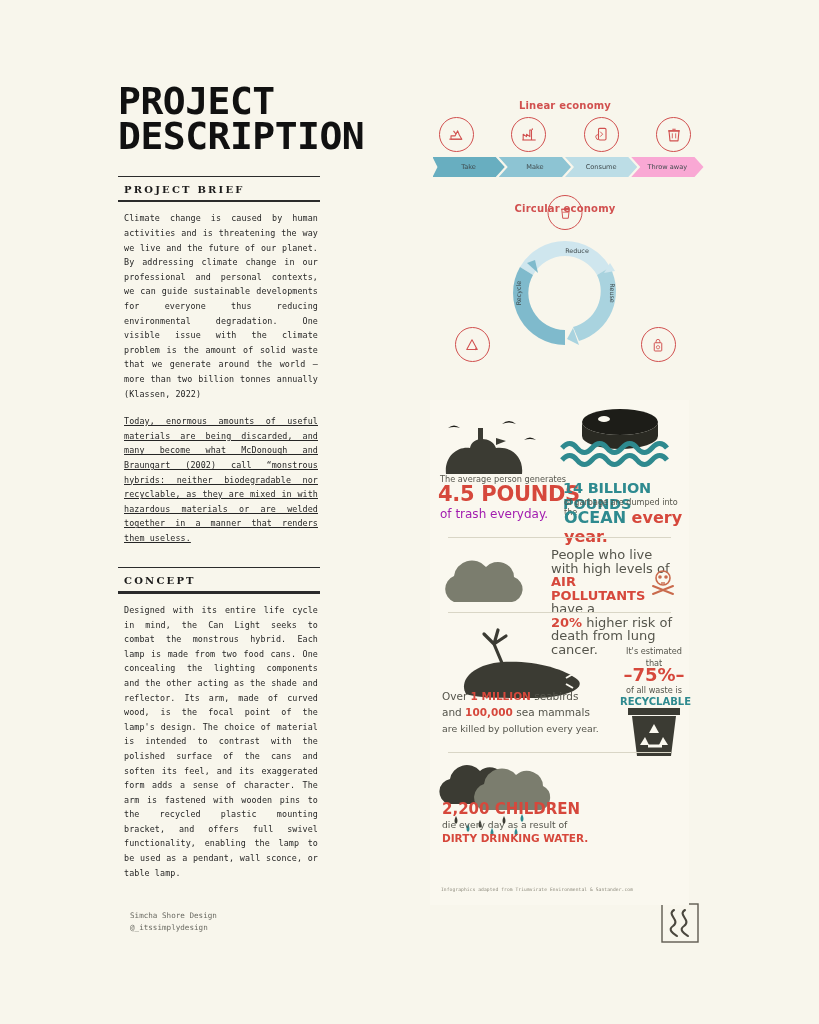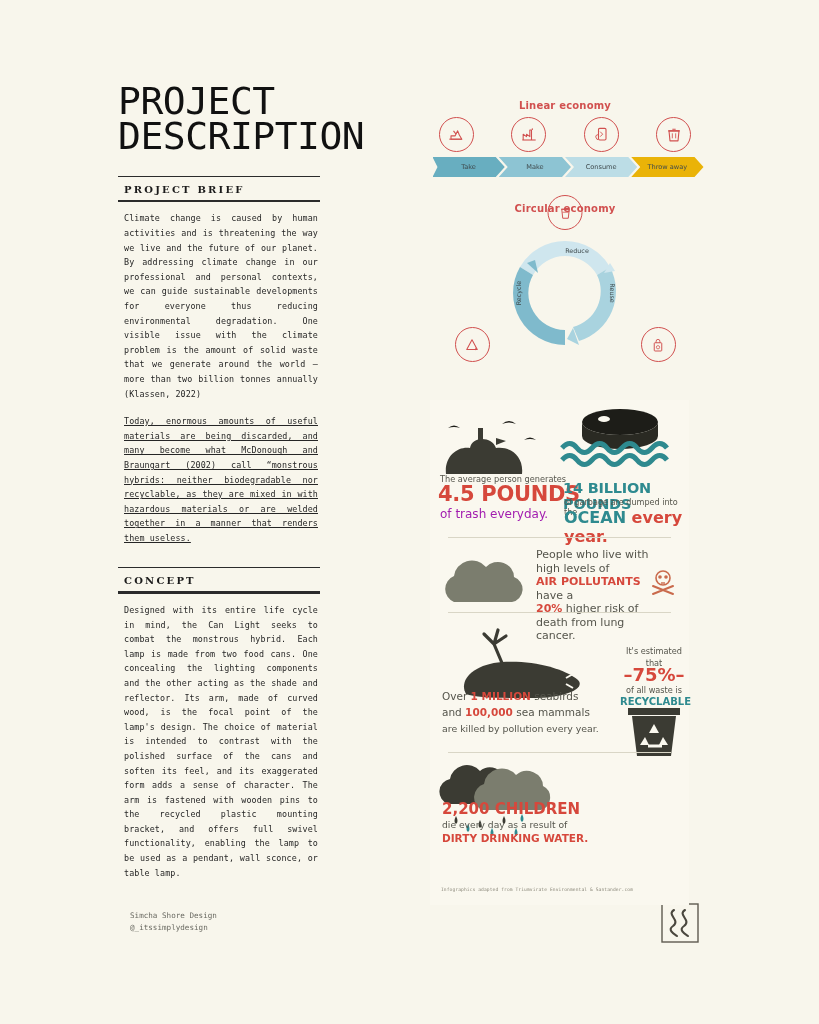--- a/index.html
+++ b/index.html
@@ -8,21 +8,21 @@
     background:#f7f5ea;
     font-family:"DejaVu Sans",sans-serif;
     overflow:hidden;
   }
   .page{position:relative;width:819px;height:1024px;background:#f8f6ec;}
 
   
   .left-col{position:absolute;left:118px;top:84px;width:235px;}
   .main-title{
     font-family:"DejaVu Sans Mono",monospace;
-    font-weight:normal;
+    font-weight:bold;
     font-size:38px;
     line-height:0.92;
     letter-spacing:-0.5px;
     color:#111111;
     margin:0;
     text-transform:uppercase;
   }
   .main-title .l2{display:block;}
 
   .section{margin-top:22px;}
@@ -117,21 +117,21 @@
   .big-teal{color:#2e8a8f;font-weight:bold;}
 
   .s1-cap{position:absolute;left:10px;top:74px;font-size:8.2px;color:#55554c;}
   .s1-num{position:absolute;left:8px;top:82px;font-size:21px;font-weight:bold;color:#d6483c;letter-spacing:-0.3px;}
   .s1-sub{position:absolute;left:10px;top:107px;font-size:12px;color:#a21caf;}
 
   .s2-num{position:absolute;left:133px;top:80px;font-size:14.5px;font-weight:bold;color:#2e8a8f;letter-spacing:-0.2px;}
   .s2-cap{position:absolute;left:134px;top:97px;font-size:8.1px;color:#55554c;}
   .s2-sub{position:absolute;left:134px;top:108px;font-size:16px;}
 
-  .s3-txt{position:absolute;left:106px;top:148px;width:122px;font-size:11px;line-height:13.5px;color:#55554c;}
+  .s3-txt{position:absolute;left:121px;top:148px;width:122px;font-size:13px;line-height:13.5px;color:#55554c;}
   .s4-txt{position:absolute;left:12px;top:288px;width:180px;font-size:10.5px;line-height:16px;color:#55554c;}
   .s5-txt{position:absolute;left:190px;top:245px;width:68px;font-size:8.2px;line-height:12px;color:#55554c;text-align:center;}
   .s6-num{position:absolute;left:12px;top:400px;font-size:15px;font-weight:bold;color:#d6483c;}
   .s6-sub{position:absolute;left:12px;top:418px;width:170px;font-size:9.2px;line-height:13.5px;color:#55554c;}
   .s7-txt{position:absolute;left:145px;top:358px;width:110px;font-size:9.4px;line-height:14px;color:#55554c;text-align:right;}
   .attrib{position:absolute;left:11px;top:487px;font-family:"DejaVu Sans Mono",monospace;font-size:4.6px;color:#8b887a;letter-spacing:0.1px;}
 </style>
 </head>
 <body>
 
@@ -212,21 +212,21 @@
       <div class="arrow-row">
         <div class="chev" style="background:#68aec0">
           <span>Take</span>
         </div>
         <div class="chev" style="background:#8dc4d3">
           <span>Make</span>
         </div>
         <div class="chev" style="background:#bcdde6">
           <span>Consume</span>
         </div>
-        <div class="chev" style="background:#eab308">
+        <div class="chev" style="background:#f9a8d4">
           <span>Throw away</span>
         </div>
       </div>
     </div>
 
     <div class="circular-block">
       <div class="eco-title">Circular economy</div>
 
       <div class="ce-icon ce-top">
         <svg width="18" height="18" viewBox="0 0 24 24">

